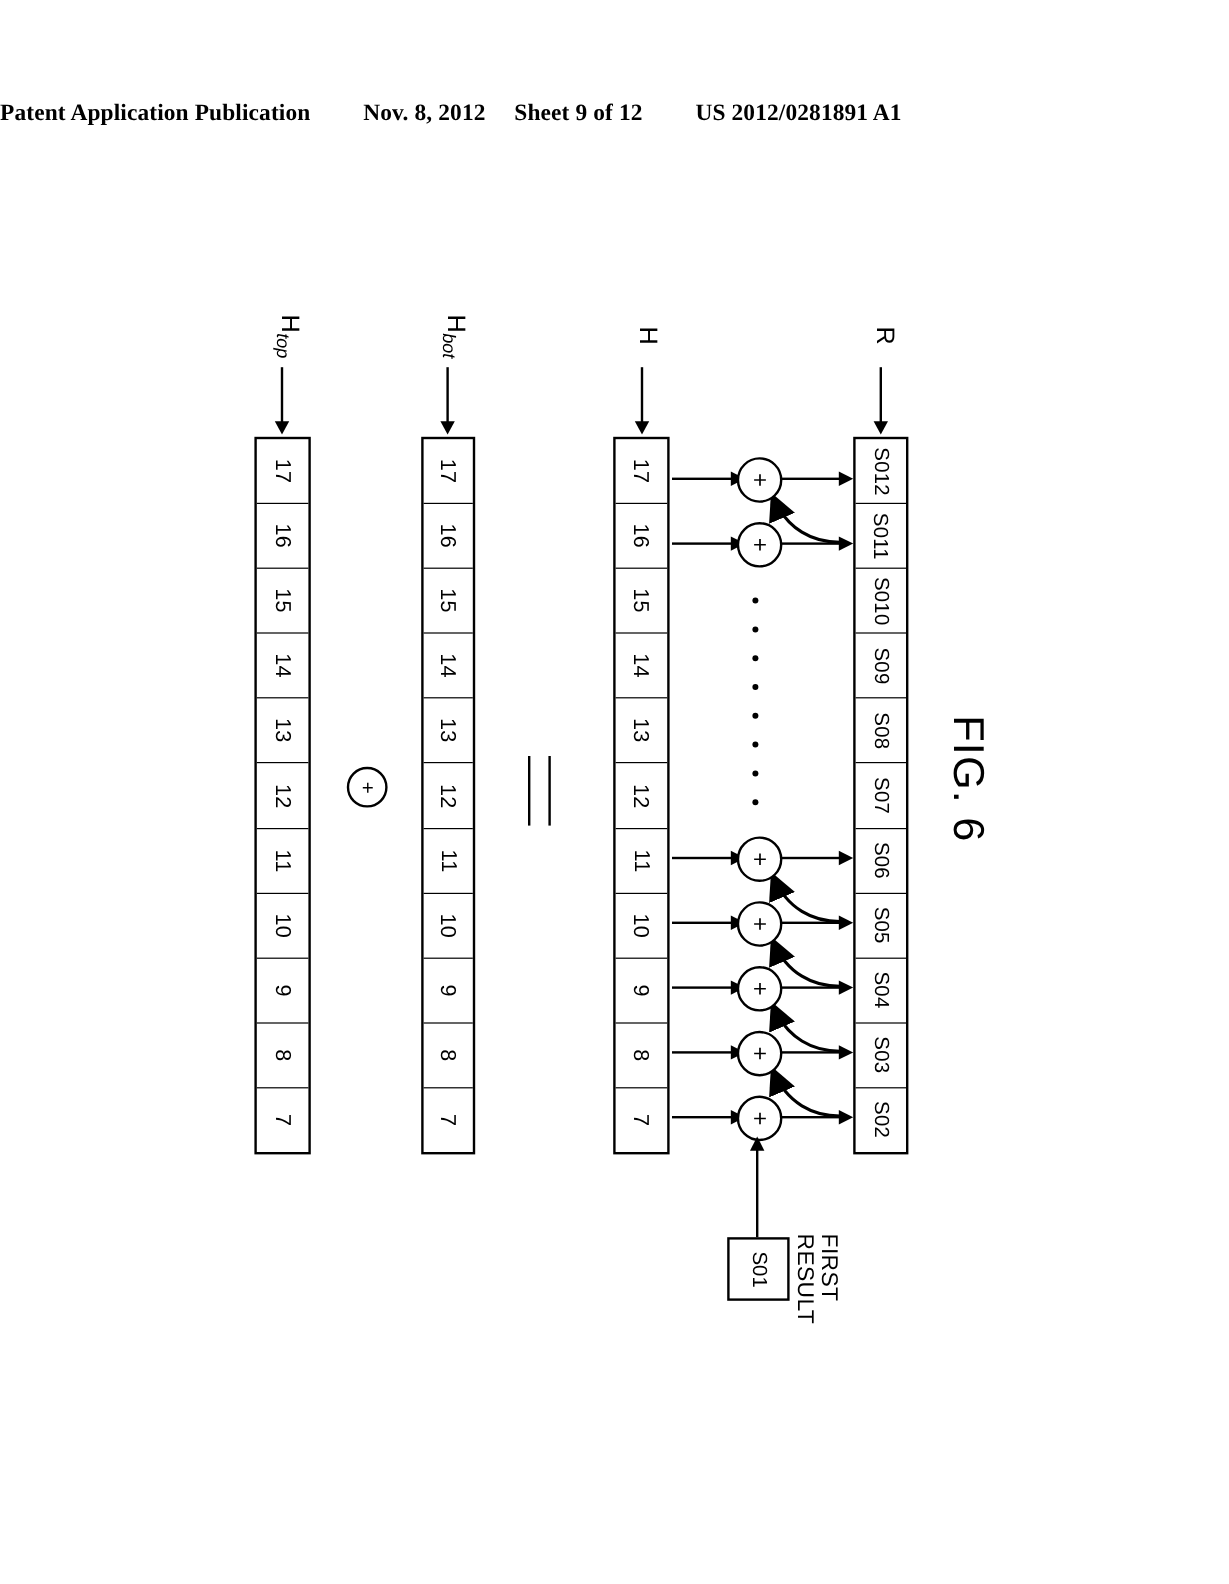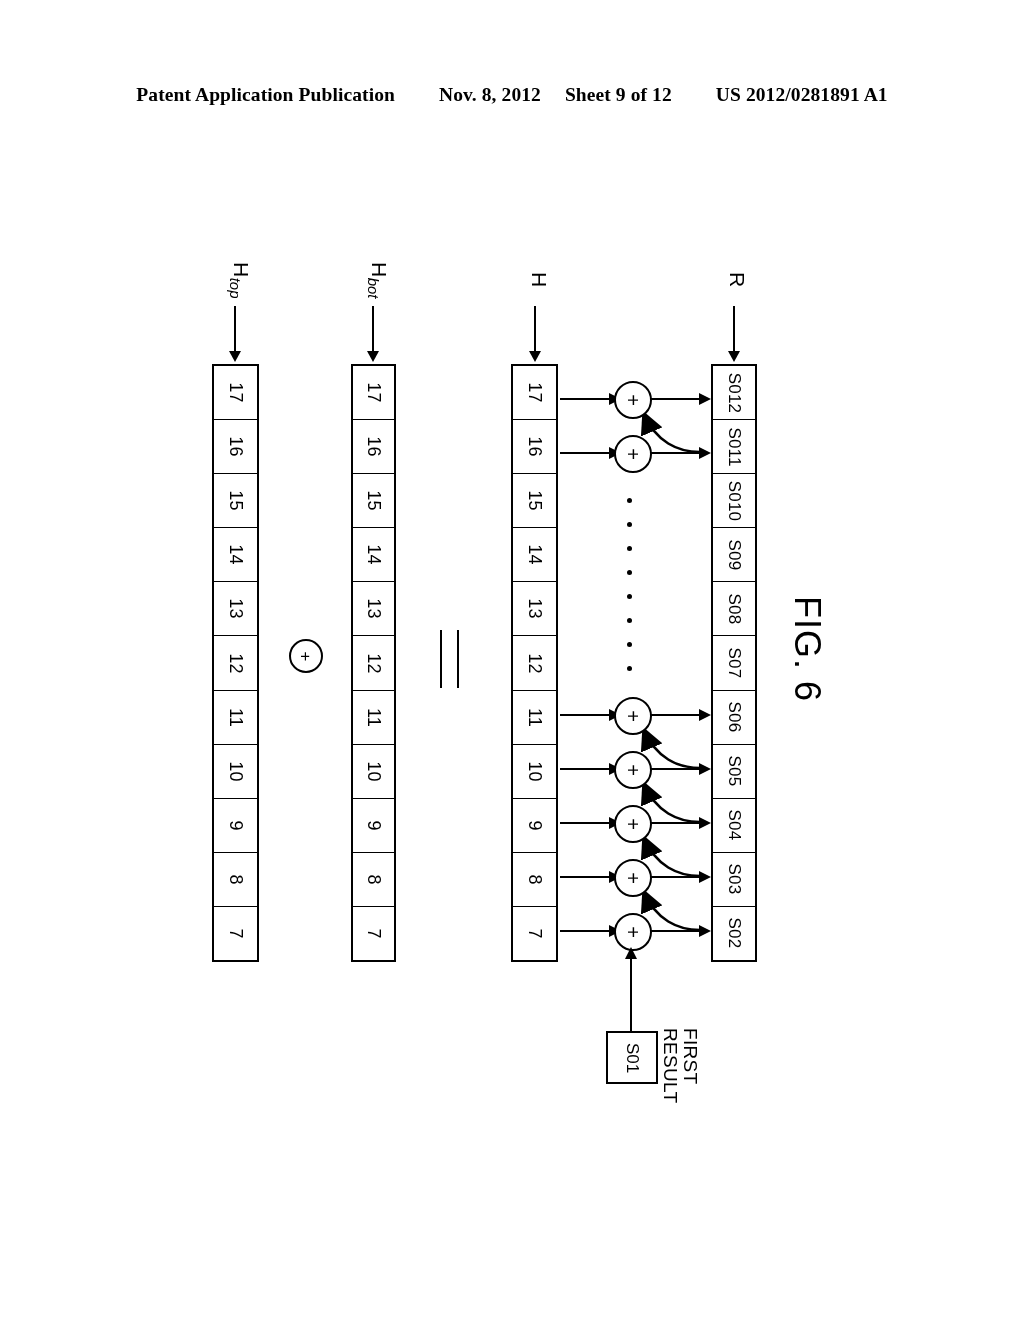--- a/index.html
+++ b/index.html
@@ -16,21 +16,21 @@
     color: #000000;
     overflow: hidden;
   }
 
   
   #page-header {
     position: absolute;
     left: 0;
     top: 84px;
     width: 1024px;
-    text-align: center;
+    text-align: left;
     font-family: "Liberation Serif", serif;
     font-weight: bold;
     font-size: 19.5px;
     letter-spacing: 0.1px;
     white-space: nowrap;
   }
   #page-header .hdr-seg { display: inline-block; vertical-align: baseline; }
   .gap-lg { display: inline-block; width: 34px; }
   .gap-sm { display: inline-block; width: 14px; }
 

